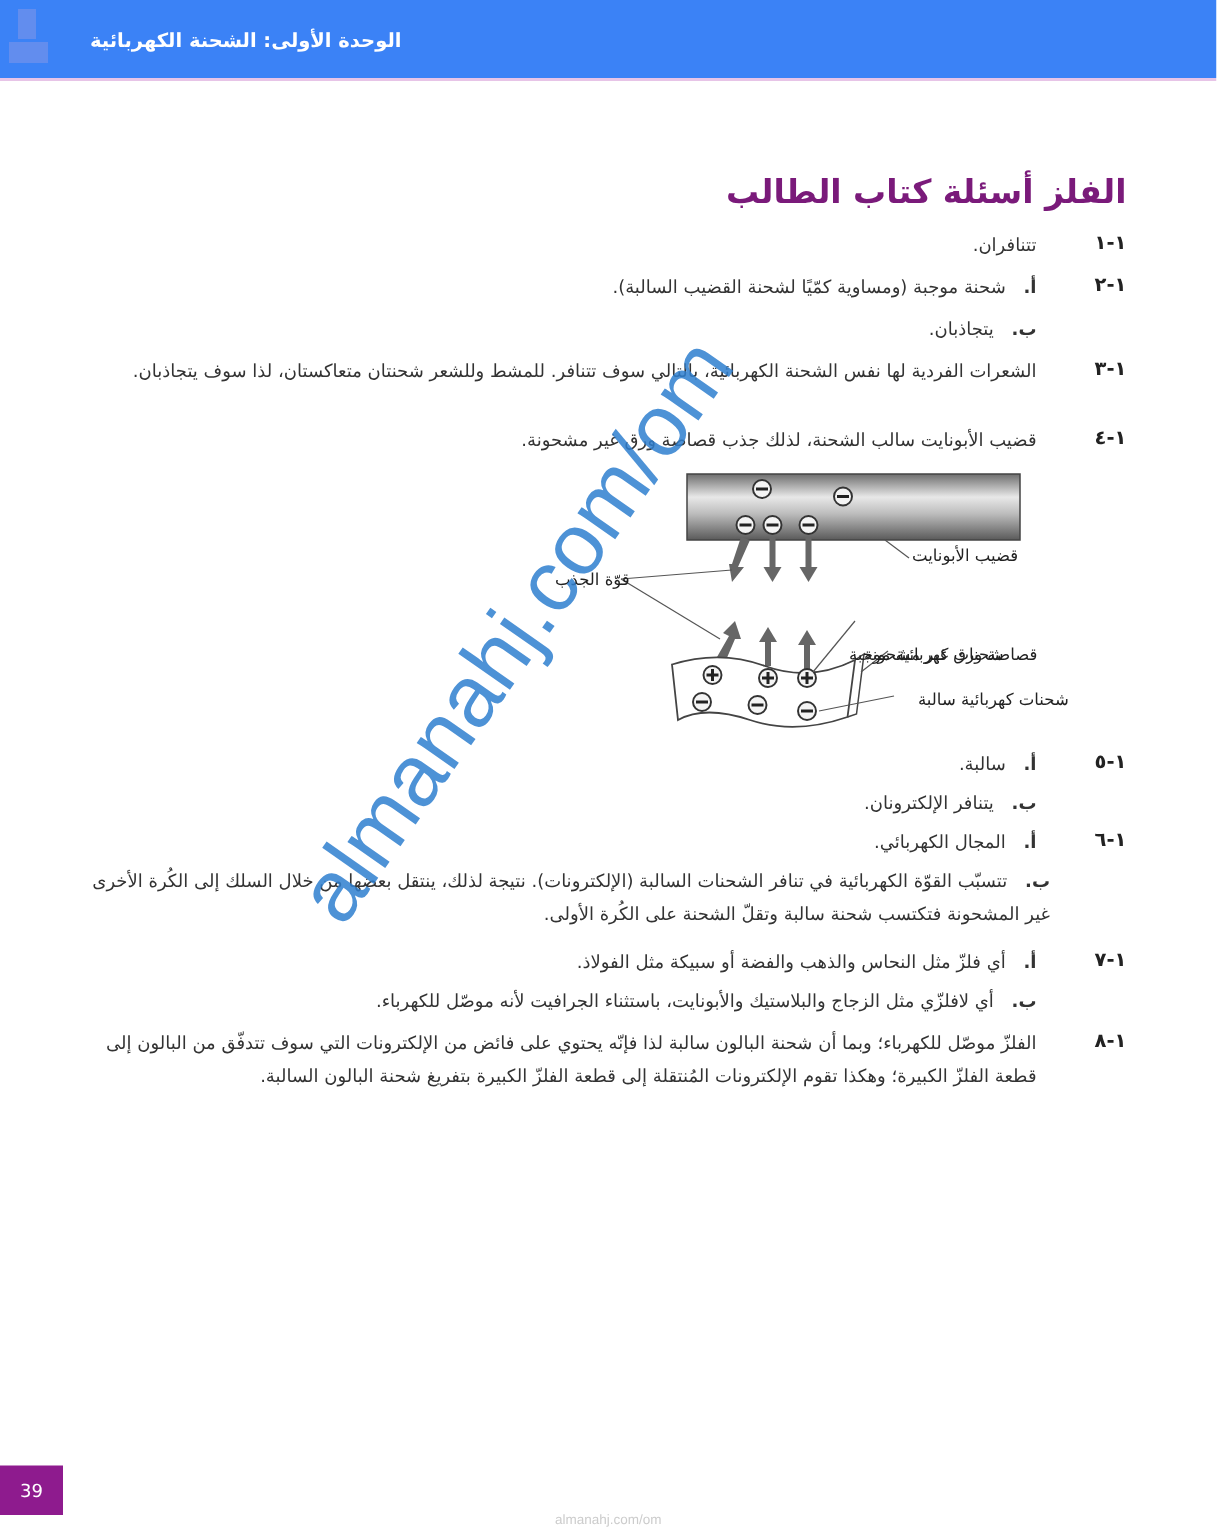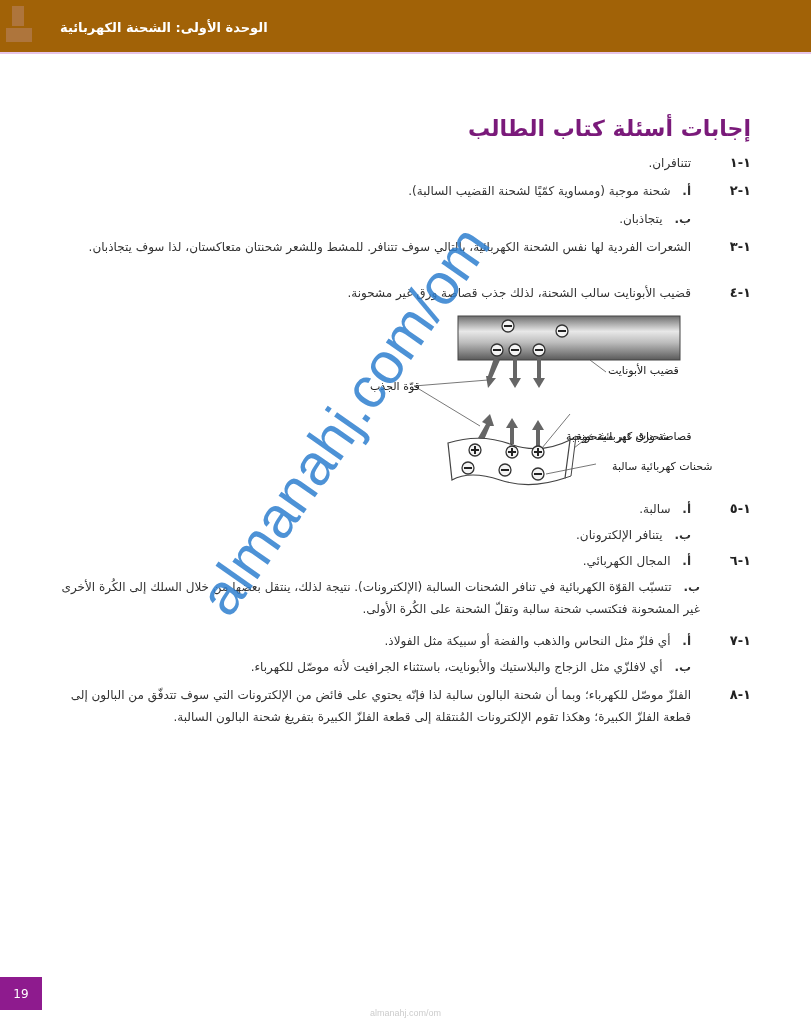--- a/index.html
+++ b/index.html
@@ -1,21 +1,21 @@
 <!DOCTYPE html>
 <html><head>
 <meta charset="utf-8">
 <style>
   * { box-sizing: border-box; margin: 0; padding: 0; }
   html, body { width: 811px; height: 1024px; background: #ffffff; overflow: hidden; }
   body { position: relative; font-family: "DejaVu Sans", sans-serif; color: #2a2a2a; }
 
   .header-bar {
     position: absolute; left: 0; top: 0; width: 811px; height: 52px;
-    background: #a16207;
+    background: #3b82f6;
   }
   .header-bar .header-title {
     position: absolute; left: 60px; top: 20px;
     color: #ffffff; font-size: 13px; font-weight: bold; direction: rtl;
   }
   .header-bar .logo-mark {
     position: absolute; left: 4px; top: 2px; width: 34px; height: 46px;
     opacity: 0.25;
   }
   .header-bar .logo-mark span {
@@ -69,21 +69,21 @@
 
 <div class="header-bar">
   <div class="logo-mark">
     <span style="left:8px;top:4px;width:12px;height:20px;"></span>
     <span style="left:2px;top:26px;width:26px;height:14px;"></span>
   </div>
   <div class="header-title">الوحدة الأولى: الشحنة الكهربائية</div>
 </div>
 <div class="header-rule"></div>
 
-<div class="page-heading">إجابات أسئلة كتاب الطالب</div>
+<div class="page-heading">الفلز أسئلة كتاب الطالب</div>
 
 <div class="qa" style="top:152px;">
   <span class="num">١-١</span>
   <div class="body"><span>تتنافران.</span></div>
 </div>
 
 <div class="qa" style="top:180px;">
   <span class="num">١-٢</span>
   <div class="body">
     <span class="sub">أ.</span>
@@ -233,15 +233,15 @@
 </div>
 
 <div class="qa" style="top:684px;">
   <span class="num">١-٨</span>
   <div class="body"><span>الفلزّ موصّل للكهرباء؛ وبما أن شحنة البالون سالبة لذا فإنّه يحتوي على فائض من الإلكترونات التي سوف تتدفّق من البالون إلى قطعة الفلزّ الكبيرة؛ وهكذا تقوم الإلكترونات المُنتقلة إلى قطعة الفلزّ الكبيرة بتفريغ شحنة البالون السالبة.</span></div>
 </div>
 
 <div class="watermark">almanahj.com/om</div>
 
 <div class="page-number-box">
-  <span>19</span>
+  <span>39</span>
 </div>
 <div class="footer-url">almanahj.com/om</div>
 
 </body></html>

